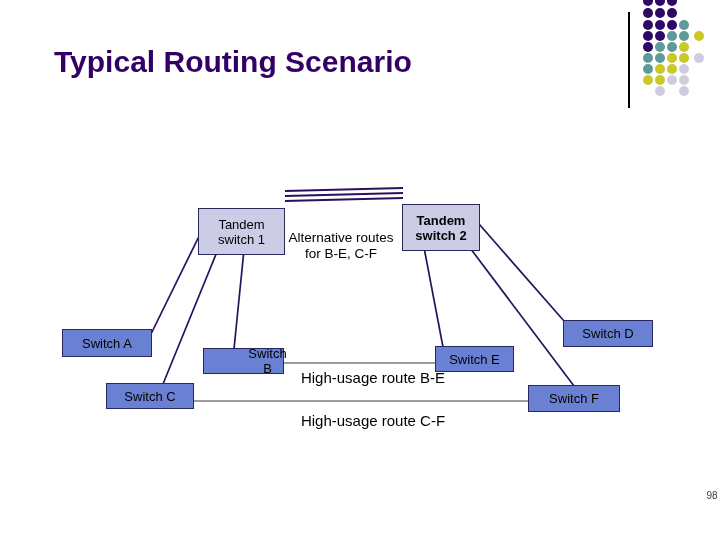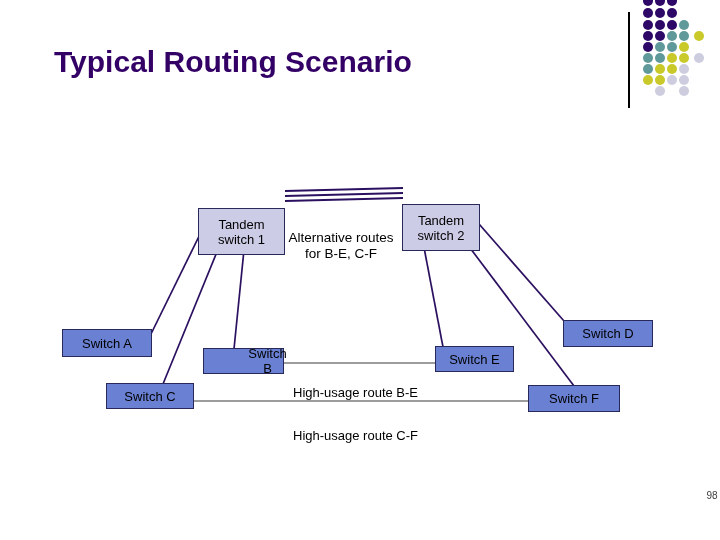--- a/index.html
+++ b/index.html
@@ -59,25 +59,24 @@
     left: 258px; top: 230px;
     width: 166px;
     text-align: center;
     font-size: 13.5px;
     line-height: 16px;
     color: var(--text_color, #000);
   }
   .route-label {
     position: absolute;
     width: 160px;
-    text-align: left;
-    font-size: 13px;
+    text-align: center;
+    font-size: 15px;
     color: var(--text_color, #000);
     white-space: nowrap;
-    margin-top: 16px;
   }
   .route-label.be { left: 293px; top: 369px; }
   .route-label.cf { left: 293px; top: 412px; }
   .page-number {
     position: absolute;
     left: 658px; top: 490px;
     width: 24px;
     text-align: center;
     font-size: 10px;
     color: var(--page_number_color, #404040);
@@ -139,21 +138,21 @@
     <line class="edge" x1="418" y1="216" x2="443" y2="347"></line>
     <line class="edge" x1="446" y1="216" x2="574" y2="386"></line>
     <line class="edge" x1="472" y1="216" x2="564" y2="321"></line>
     <line class="route" x1="284" y1="363" x2="436" y2="363"></line>
     <line class="route" x1="194" y1="401" x2="528" y2="401"></line>
   </svg>
 
   <div class="node tandem" style="left:198px; top:173px; width:87px; height:47px;">
     <span>Tandem switch 1</span>
   </div>
-  <div class="node tandem" style="left:402px; top:169px; width:78px; height:47px;">
+  <div class="node tandem" style="left:402px; top:169px; width:78px; height:47px;font-weight:bold;">
     <span>Tandem switch 2</span>
   </div>
 
   <div class="node switch" style="left:62px; top:329px; width:90px; height:28px;">
     <span>Switch A</span>
   </div>
   <div class="node switch" style="left:203px; top:348px; width:81px; height:26px;padding-left:48px;">
     <span>Switch B</span>
   </div>
   <div class="node switch" style="left:106px; top:383px; width:88px; height:26px;">

